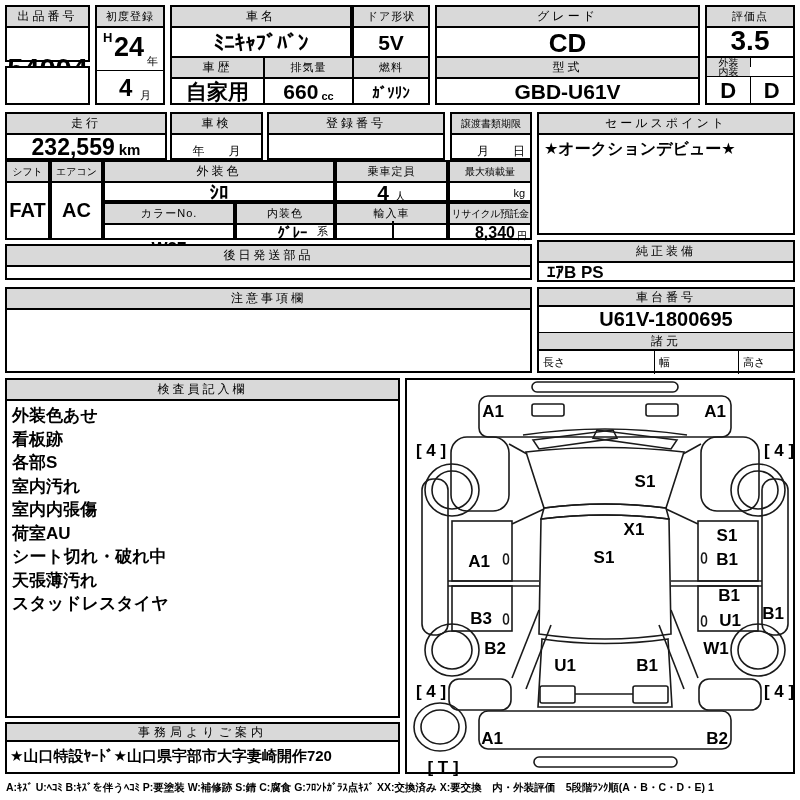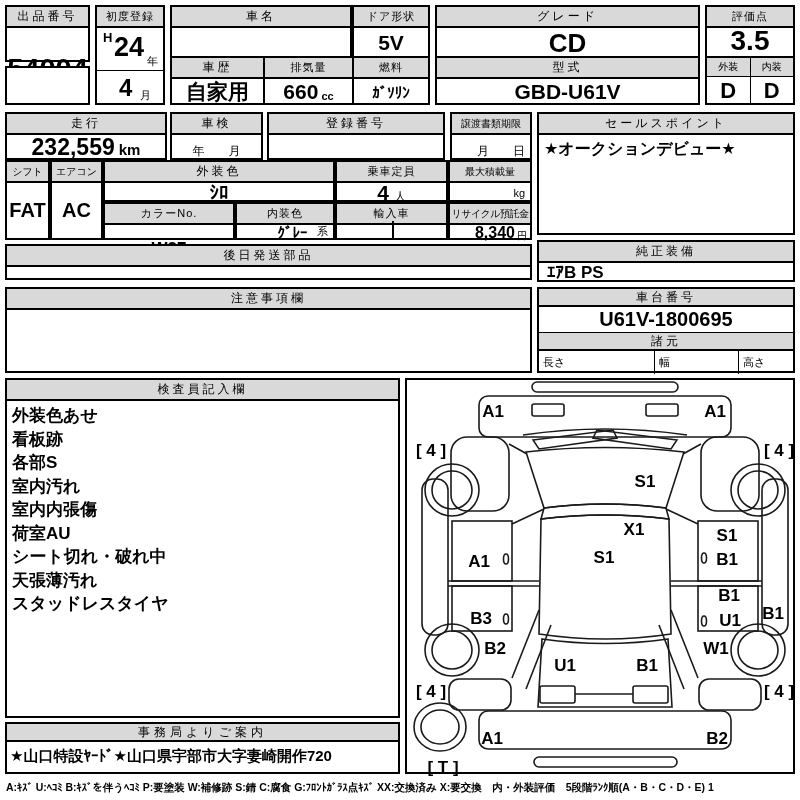--- a/index.html
+++ b/index.html
@@ -52,20 +52,21 @@
     <span class="abs" style="right:5px;bottom:1px;font-size:11px;">年</span>
   </div>
   <div style="position:relative;height:35px;">
     <span class="abs" style="left:22px;top:3px;font-size:24px;font-weight:bold;">4</span>
     <span class="abs" style="right:12px;bottom:3px;font-size:11px;">月</span>
   </div>
 </div>
 
 <div class="box" style="left:170px;top:5px;width:182px;height:53px;">
   <div class="hdr">車名</div>
+  <div class="val" style="height:30px;font-size:21px;">ﾐﾆｷｬﾌﾞﾊﾞﾝ</div>
 </div>
 <div class="box" style="left:352px;top:5px;width:78px;height:53px;">
   <div class="hdr sm">ドア形状</div>
   <div class="val" style="height:30px;font-size:21px;">5V</div>
 </div>
 <div class="box" style="left:170px;top:56px;width:95px;height:49px;">
   <div class="hdr">車歴</div>
   <div class="val" style="height:26px;font-size:21px;">自家用</div>
 </div>
 <div class="box" style="left:263px;top:56px;width:91px;height:49px;">
@@ -87,21 +88,21 @@
 <div class="box" style="left:435px;top:56px;width:265px;height:49px;">
   <div class="hdr">型式</div>
   <div class="val" style="height:26px;font-size:21px;">GBD-U61V</div>
 </div>
 
 <div class="box" style="left:705px;top:5px;width:90px;height:53px;">
   <div class="hdr sm">評価点</div>
   <div class="val" style="height:26px;font-size:28px;">3.5</div>
 </div>
 <div class="box" style="left:705px;top:56px;width:90px;height:49px;">
-  <div class="cellrow" style="height:18px;border-bottom:1.5px solid #000;">
+  <div class="cellrow" style="height:18px;border-bottom:1.5px solid #000;flex-direction:column;">
     <div class="hdr xs" style="width:50%;height:18px;border-bottom:none;border-right:1.5px solid #000;">外装</div>
     <div class="hdr xs" style="width:50%;height:18px;border-bottom:none;">内装</div>
   </div>
   <div class="cellrow" style="height:27px;">
     <div class="val" style="width:50%;border-right:1.5px solid #000;font-size:22px;">D</div>
     <div class="val" style="width:50%;font-size:22px;">D</div>
   </div>
 </div>
 
 <div class="box" style="left:5px;top:112px;width:162px;height:48px;">

